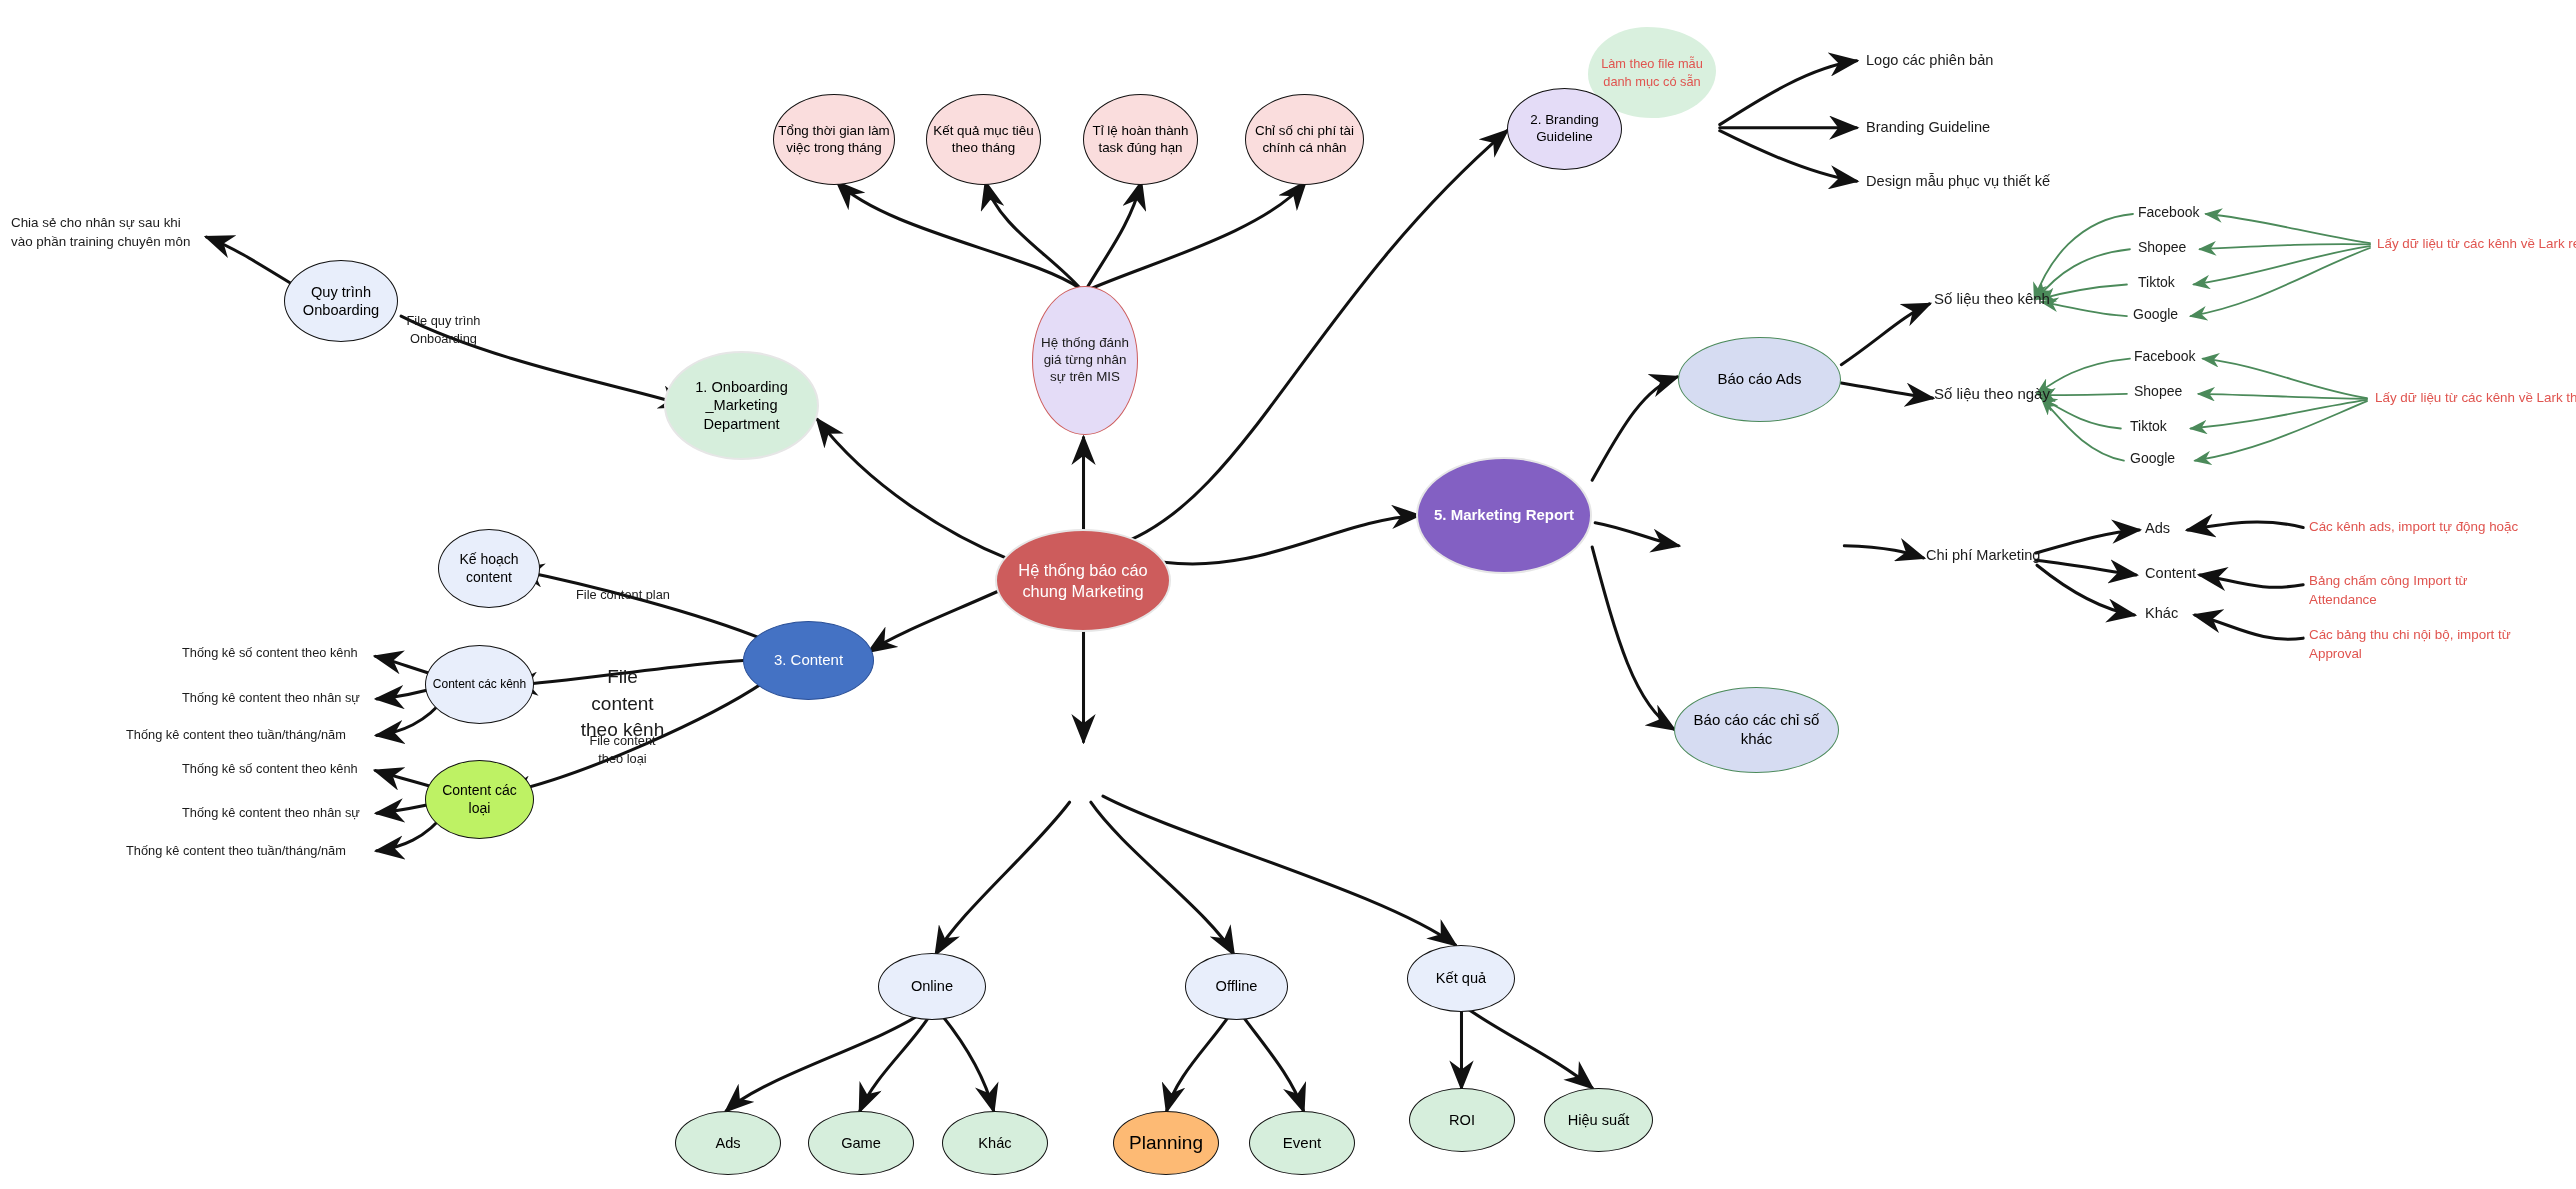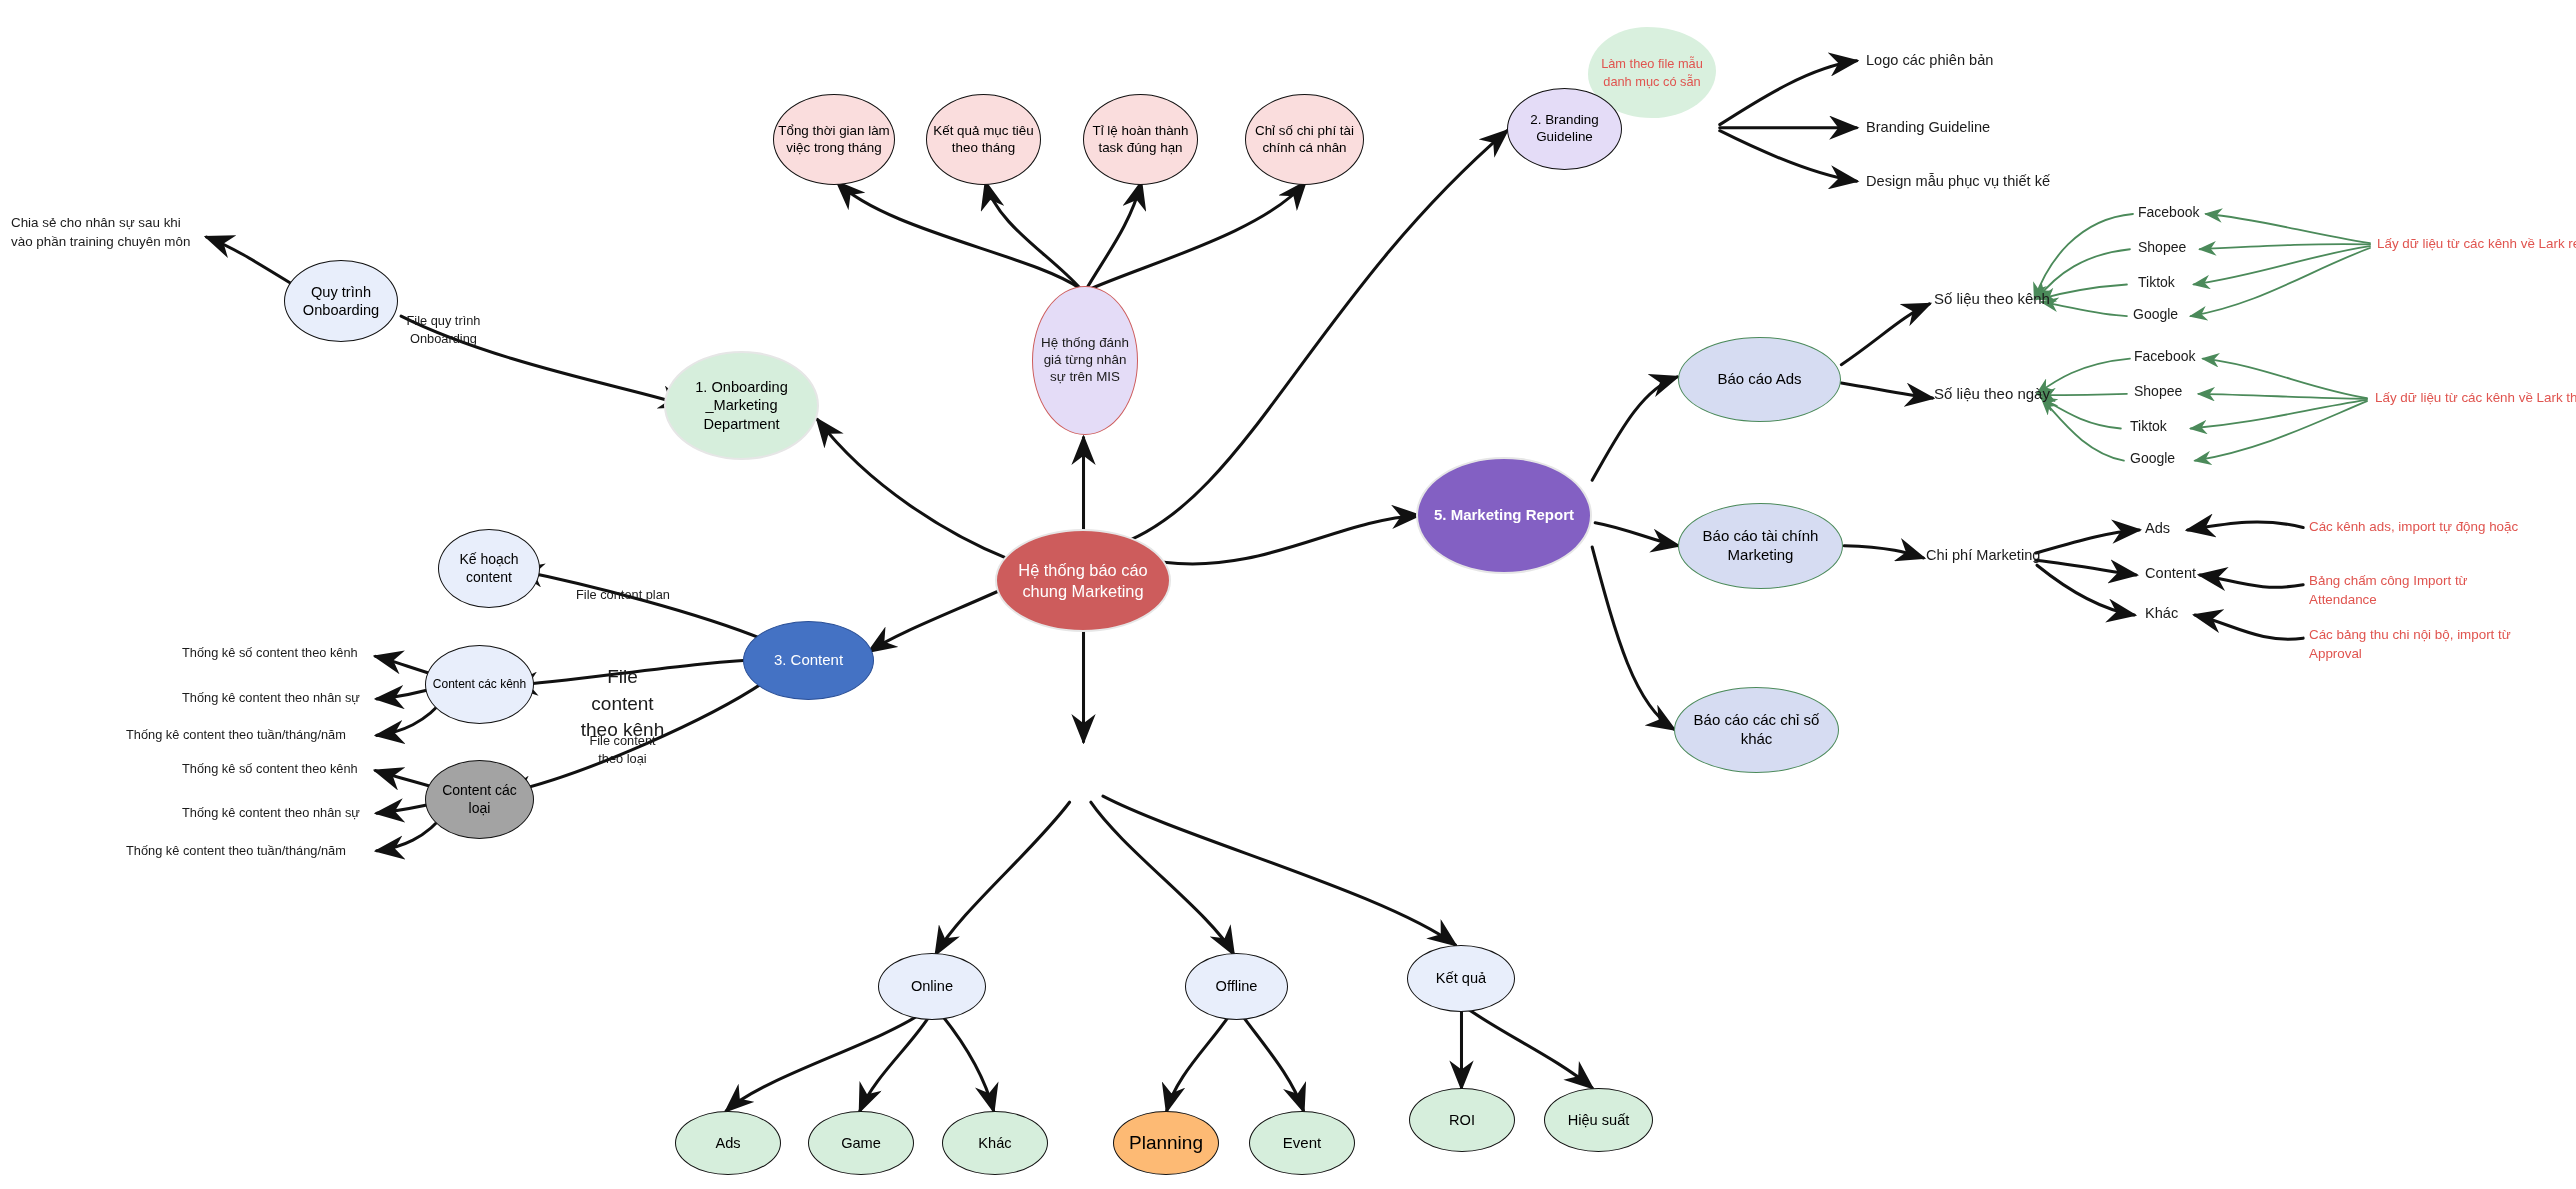--- a/index.html
+++ b/index.html
@@ -179,21 +179,21 @@
   <div class="lbl multi" style="left:580px;top:732px;width:85px;font-size:12.8px;line-height:1.4;text-align:center;">File content theo loại</div>
 
   <div class="node" style="left:438px;top:529px;width:102px;height:79px;background:#e8eefb;border:1.2px solid #111;font-size:14px;">
     <span>Kế hoạch content</span>
   </div>
 
   <div class="node" style="left:425px;top:645px;width:109px;height:79px;background:#e8eefb;border:1.2px solid #111;font-size:12px;">
     <span>Content các kênh</span>
   </div>
 
-  <div class="node" style="left:425px;top:760px;width:109px;height:79px;background:#a3a3a3;border:1.2px solid #111;font-size:14px;">
+  <div class="node" style="left:425px;top:760px;width:109px;height:79px;background:#bef264;border:1.2px solid #111;font-size:14px;">
     <span>Content các loại</span>
   </div>
 
   <div class="lbl" style="left:182px;top:645px;font-size:12.8px;">Thống kê số content theo kênh</div>
   <div class="lbl" style="left:182px;top:690px;font-size:12.8px;">Thống kê content theo nhân sự</div>
   <div class="lbl" style="left:126px;top:727px;font-size:12.8px;">Thống kê content theo tuần/tháng/năm</div>
 
   <div class="lbl" style="left:182px;top:761px;font-size:12.8px;">Thống kê số content theo kênh</div>
   <div class="lbl" style="left:182px;top:805px;font-size:12.8px;">Thống kê content theo nhân sự</div>
   <div class="lbl" style="left:126px;top:843px;font-size:12.8px;">Thống kê content theo tuần/tháng/năm</div>
@@ -234,23 +234,20 @@
   </div>
 
   <div class="node" style="left:1416px;top:457px;width:176px;height:117px;background:#8360c3;border:2.4px solid #e6e6e6;color:#fff;font-size:15px;font-weight:bold;">
     <span>5. Marketing Report</span>
   </div>
 
   <div class="node" style="left:1678px;top:337px;width:163px;height:85px;background:#d6dcf2;border:1.8px solid #4b8a5a;font-size:15px;">
     <span>Báo cáo Ads</span>
   </div>
 
-  <div class="node" style="left:1678px;top:503px;width:165px;height:86px;background:#d6dcf2;border:1.8px solid #4b8a5a;font-size:15px;">
-    <span>Báo cáo tài chính Marketing</span>
-  </div>
 
   <div class="node" style="left:1674px;top:687px;width:165px;height:86px;background:#d6dcf2;border:1.8px solid #4b8a5a;font-size:15px;">
     <span>Báo cáo các chỉ số khác</span>
   </div>
 
   <div class="lbl" style="left:1934px;top:290px;font-size:15px;">Số liệu theo kênh</div>
   <div class="lbl" style="left:1934px;top:385px;font-size:15px;">Số liệu theo ngày</div>
 
   <div class="lbl" style="left:2138px;top:204px;font-size:14px;">Facebook</div>
   <div class="lbl" style="left:2138px;top:239px;font-size:14px;">Shopee</div>

